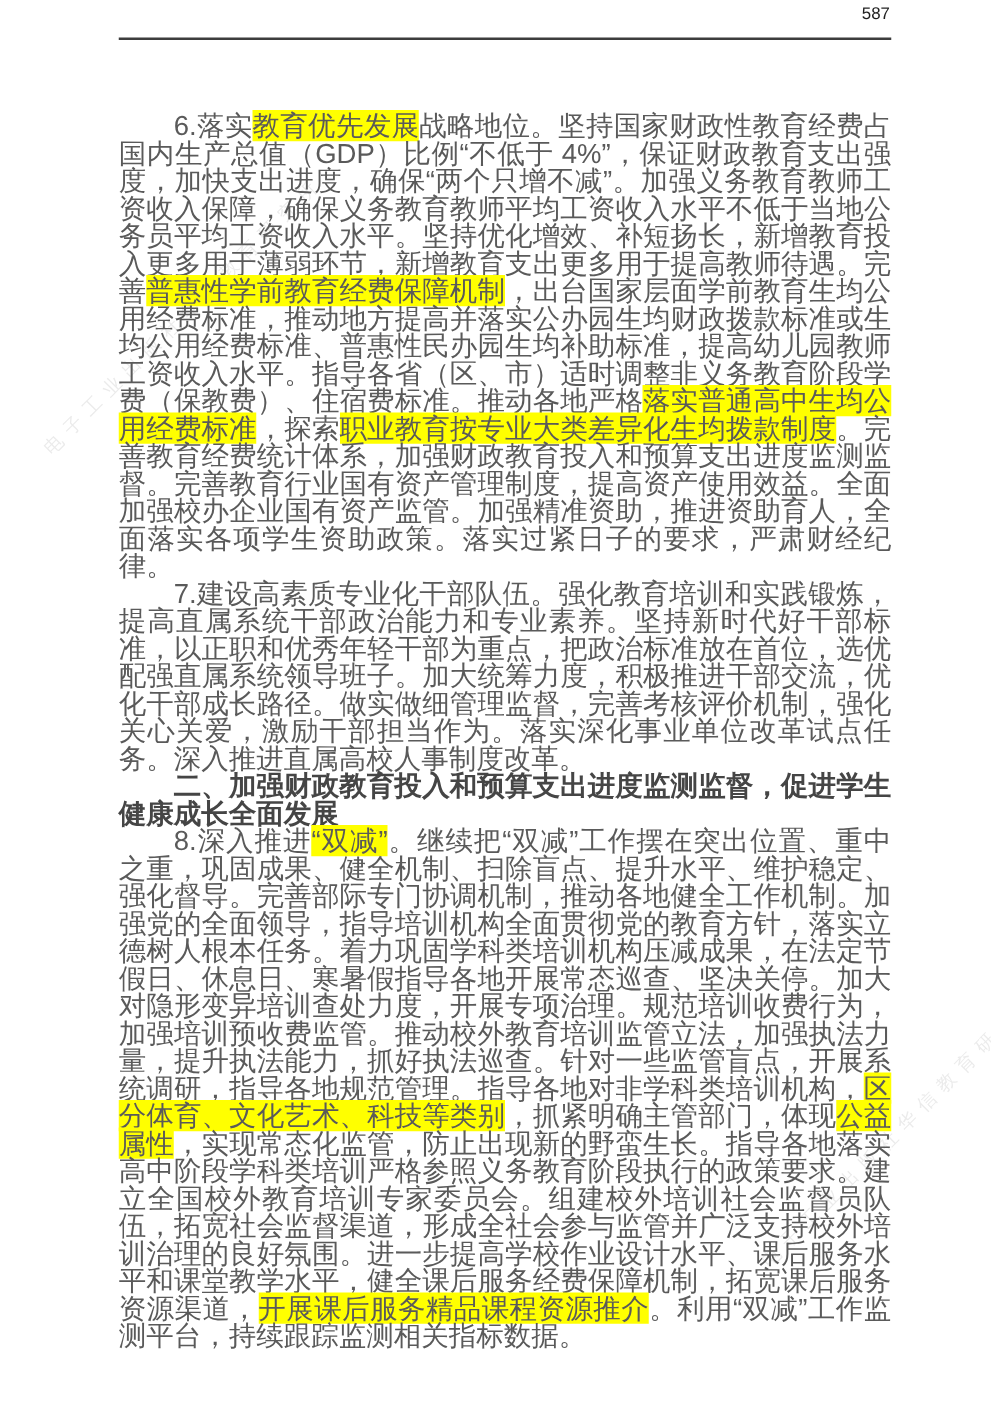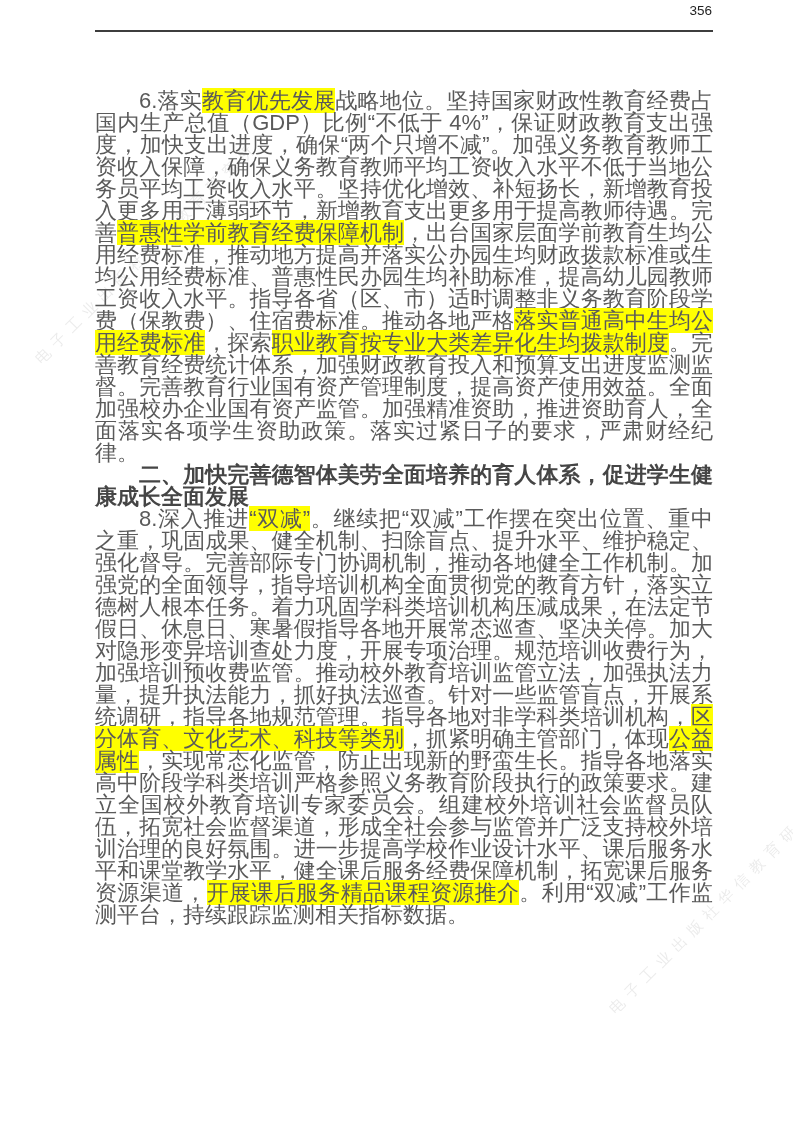--- a/index.html
+++ b/index.html
@@ -60,23 +60,24 @@
 </style>
 </head>
 <body>
 
 <div class="page">
 
   <div class="watermark wm-left">电子工业出版社华信教育研究所</div>
 
   <div class="watermark wm-right">电子工业出版社华信教育研究所</div>
 
-  <div class="page-number">356</div>
+  <div class="page-number">587</div>
 
   <div class="header-rule"></div>
 
   <div class="page-body">
       <p class="body-para"><span>6.落实</span><span class="hl">教育优先发展</span><span>战略地位。坚持国家财政性教育经费占国内生产总值（GDP）比例“不低于 4%”，保证财政教育支出强度，加快支出进度，确保“两个只增不减”。加强义务教育教师工资收入保障，确保义务教育教师平均工资收入水平不低于当地公务员平均工资收入水平。坚持优化增效、补短扬长，新增教育投入更多用于薄弱环节，新增教育支出更多用于提高教师待遇。完善</span><span class="hl">普惠性学前教育经费保障机制</span><span>，出台国家层面学前教育生均公用经费标准，推动地方提高并落实公办园生均财政拨款标准或生均公用经费标准、普惠性民办园生均补助标准，提高幼儿园教师工资收入水平。指导各省（区、市）适时调整非义务教育阶段学费（保教费）、住宿费标准。推动各地严格</span><span class="hl">落实普通高中生均公用经费标准</span><span>，探索</span><span class="hl">职业教育按专业大类差异化生均拨款制度</span><span>。完善教育经费统计体系，加强财政教育投入和预算支出进度监测监督。完善教育行业国有资产管理制度，提高资产使用效益。全面加强校办企业国有资产监管。加强精准资助，推进资助育人，全面落实各项学生资助政策。落实过紧日子的要求，严肃财经纪律。</span></p>
-      <p class="heading"><span>二、加快完善德智体美劳全面培养的育人体系，促进学生健康成长全面发展</span></p>
+      <p class="body-para"><span>7.建设高素质专业化干部队伍。强化教育培训和实践锻炼，提高直属系统干部政治能力和专业素养。坚持新时代好干部标准，以正职和优秀年轻干部为重点，把政治标准放在首位，选优配强直属系统领导班子。加大统筹力度，积极推进干部交流，优化干部成长路径。做实做细管理监督，完善考核评价机制，强化关心关爱，激励干部担当作为。落实深化事业单位改革试点任务。深入推进直属高校人事制度改革。</span></p>
+      <p class="heading"><span>二、加强财政教育投入和预算支出进度监测监督，促进学生健康成长全面发展</span></p>
       <p class="body-para"><span>8.深入推进</span><span class="hl">“双减”</span><span>。继续把“双减”工作摆在突出位置、重中之重，巩固成果、健全机制、扫除盲点、提升水平、维护稳定、强化督导。完善部际专门协调机制，推动各地健全工作机制。加强党的全面领导，指导培训机构全面贯彻党的教育方针，落实立德树人根本任务。着力巩固学科类培训机构压减成果，在法定节假日、休息日、寒暑假指导各地开展常态</span><span class="ul">巡查</span><span>、坚决关停。加大对隐形变异培训查处力度，开展专项治理。规范培训收费行为，加强培训预收费监管。推动校外教育培训监管立法，加强执法力量，提升执法能力，抓好执法</span><span class="ul">巡查</span><span>。针对一些监管盲点，开展系统调研，指导各地规范管理。指导各地对非学科类培训机构，</span><span class="hl">区分体育、文化艺术、科技等类别</span><span>，抓紧明确主管部门，体现</span><span class="hl">公益属性</span><span>，实现常态化监管，防止出现新的野蛮生长。指导各地落实高中阶段学科类培训严格参照义务教育阶段执行的政策要求。建立全国校外教育培训专家委员会。组建校外培训社会监督员队伍，拓宽社会监督渠道，形成全社会参与监管并广泛支持校外培训治理的良好氛围。进一步提高学校作业设计水平、课后服务水平和课堂教学水平，健全课后服务经费保障机制，拓宽课后服务资源渠道，</span><span class="hl">开展课后服务精品课程资源推介</span><span>。利用“双减”工作监测平台，持续跟踪监测相关指标数据。</span></p>
     </div>
 
 </div>
 
 </body></html>

